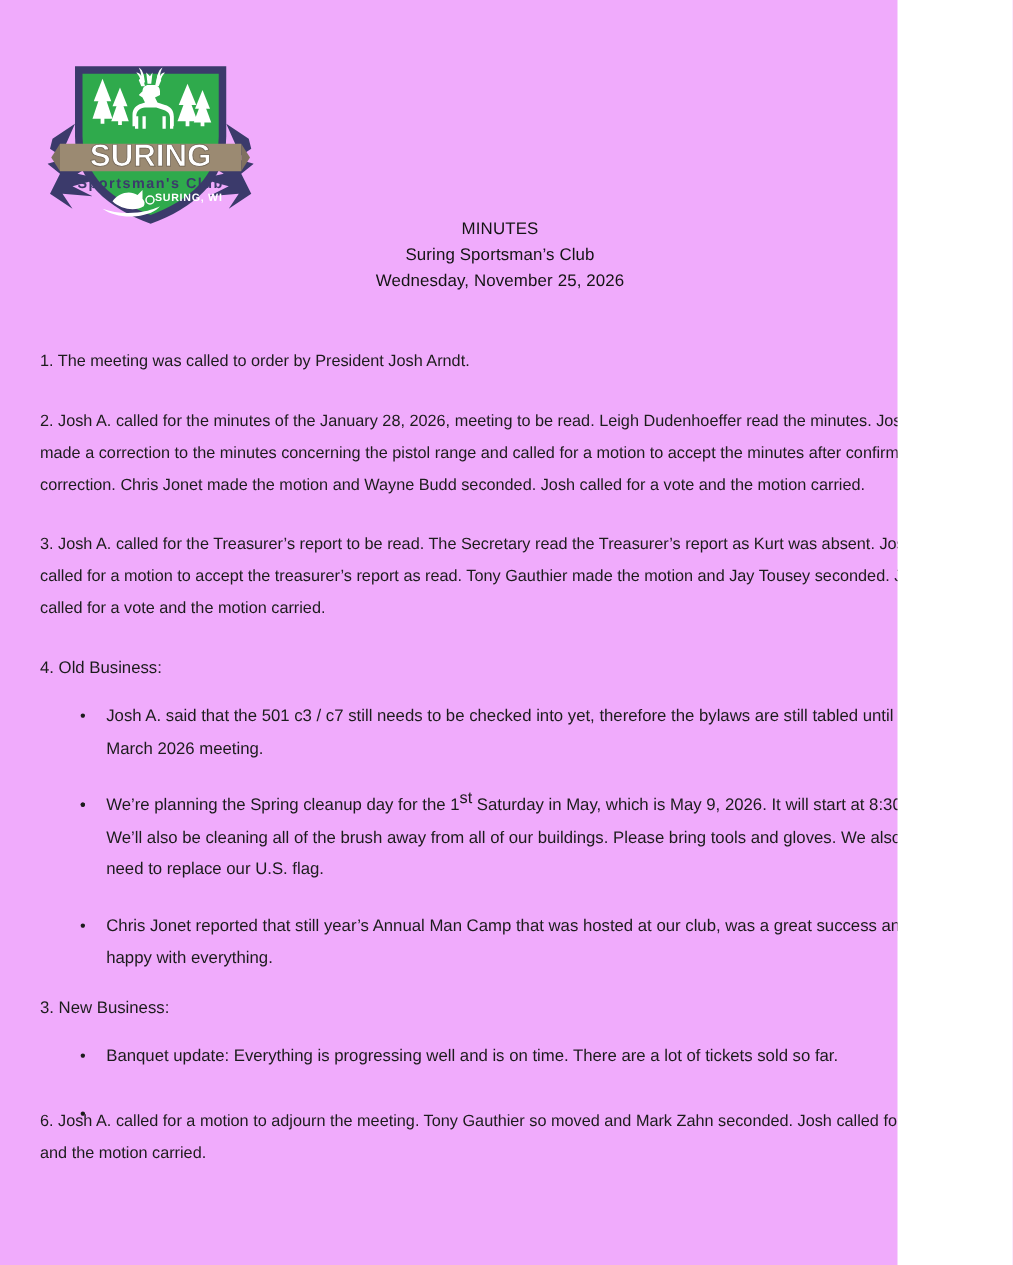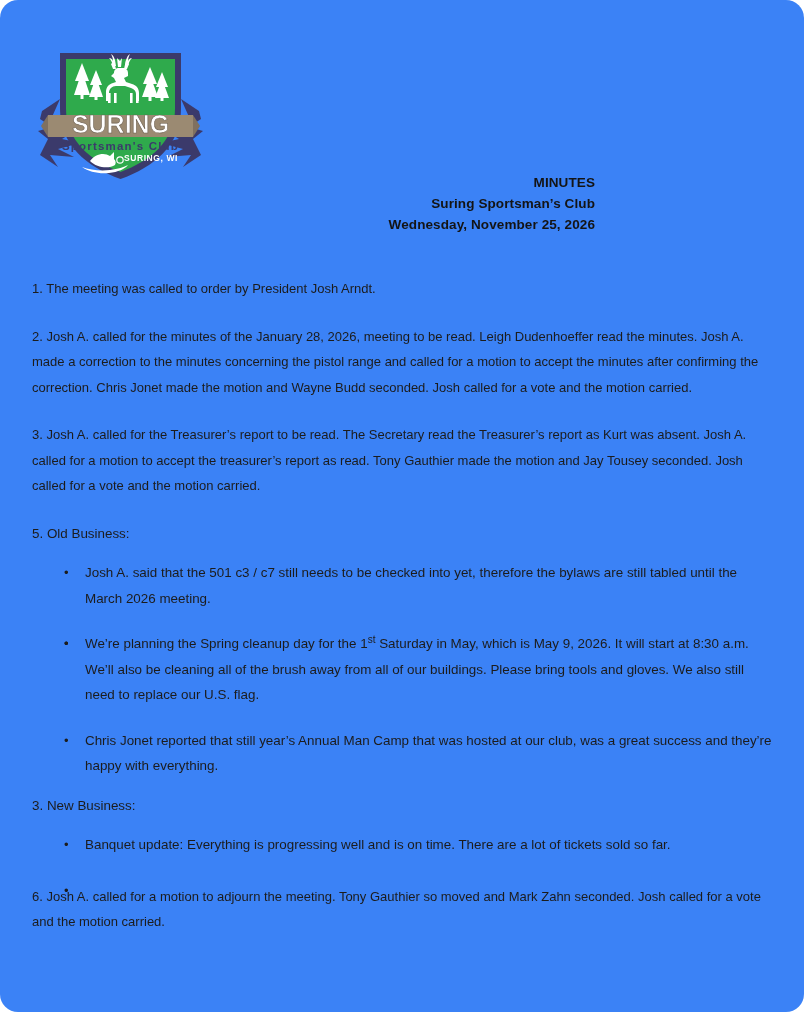--- a/index.html
+++ b/index.html
@@ -6,46 +6,45 @@
     margin: 0;
     padding: 0;
     background: #ffffff;
   }
   body {
     font-family: "Liberation Sans", sans-serif;
     color: #1a1a1a;
   }
   .page {
     position: relative;
-    width: 804px;
+    width: 718px;
     height: 1012px;
-    background: #3b82f6;
+    background: #f0abfc;
     overflow: hidden;
     box-sizing: border-box;
-    border-radius: 18px;
   }
 
   
   .logo-wrap {
     position: absolute;
     left: 38px;
     top: 33px;
     width: 165px;
     height: 150px;
   }
   .logo-svg { display: block; width: 165px; height: 150px; }
 
   
   .heading {
     position: absolute;
     left: 205px;
     top: 172px;
     width: 390px;
-    text-align: right;
-    font-weight: bold;
+    text-align: center;
+    font-weight: normal;
     font-size: 13.5px;
     line-height: 21px;
     color: #141414;
     letter-spacing: 0.1px;
   }
   .heading .ln { display: block; white-space: nowrap; }
 
   
   .body-area {
     position: absolute;
@@ -83,21 +82,21 @@
   ul.bullets > li:last-child { margin-bottom: 0; }
   ul.bullets > li .dot {
     position: absolute;
     left: 32px;
     top: 0;
     font-size: 13px;
     line-height: 25.5px;
     color: #1c1c1c;
   }
   sup.ord {
-    font-size: 10px;
+    font-size: 13px;
     vertical-align: super;
     line-height: 0;
   }
   .bullet-text { display: inline; white-space: pre-wrap; }
   .gap-sm { height: 6px; }
 </style>
 </head>
 <body>
 
 <div class="page">
@@ -167,21 +166,21 @@
   </div>
 
   <div class="body-area">
 
     <p class="para">1. The meeting was called to order by President Josh Arndt.</p>
 
     <p class="para">2. Josh A. called for the minutes of the January 28, 2026, meeting to be read. Leigh Dudenhoeffer read the minutes. Josh A. made a correction to the minutes concerning the pistol range and called for a motion to accept the minutes after confirming the correction. Chris Jonet made the motion and Wayne Budd seconded. Josh called for a vote and the motion carried.</p>
 
     <p class="para">3. Josh A. called for the Treasurer’s report to be read. The Secretary read the Treasurer’s report as Kurt was absent. Josh A. called for a motion to accept the treasurer’s report as read. Tony Gauthier made the motion and Jay Tousey seconded. Josh called for a vote and the motion carried.</p>
 
-    <p class="section-head">5. Old Business:</p>
+    <p class="section-head">4. Old Business:</p>
 
     <ul class="bullets">
       <li>
         <span class="dot">•</span>
         <span class="bullet-text">Josh A. said that the 501 c3 / c7 still needs to be checked into yet, therefore the bylaws are still tabled until the March 2026 meeting.</span>
       </li>
       <li>
         <span class="dot">•</span>
       </li>
       <li>

